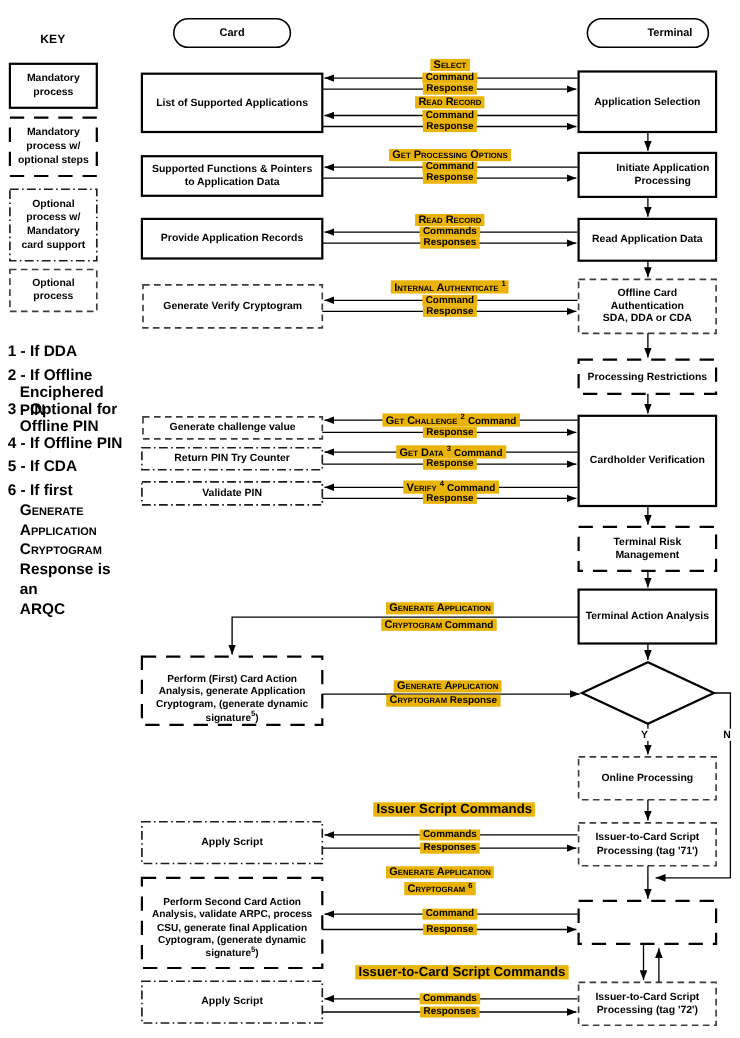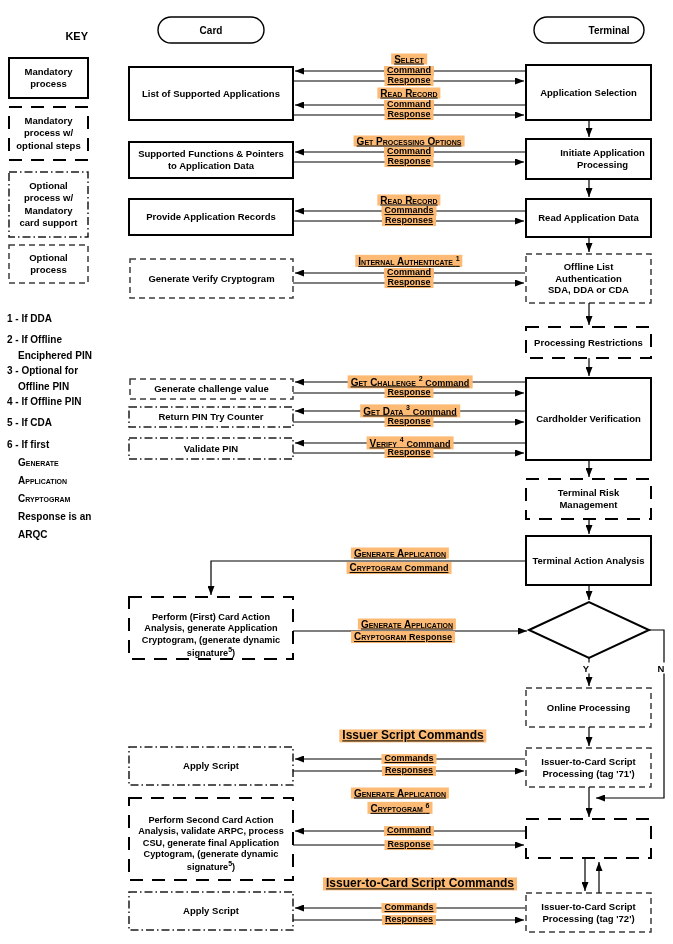--- a/index.html
+++ b/index.html
@@ -5,30 +5,30 @@
   html,body{margin:0;padding:0;background:#fff;}
   #canvas{position:relative;width:673px;height:944px;background:#fff;
           font-family:"Liberation Sans",sans-serif;color:#000;overflow:hidden;}
   svg{position:absolute;left:0;top:0;}
   .box-label{position:absolute;display:flex;align-items:center;justify-content:center;
              text-align:center;font-size:9.5px;font-weight:600;line-height:1.22;
              white-space:pre-line;padding:1px 2px;box-sizing:border-box;}
   .box-label.small{font-size:9.2px;}
   .hdr{position:absolute;display:flex;align-items:center;justify-content:center;
        font-size:10px;font-weight:600;}
-  .line-label{position:absolute;transform:translate(-50%,-50%);background:#fdba74;
-              padding:0 3px;font-size:9px;font-weight:600;white-space:nowrap;line-height:1.1;text-decoration:underline;}
+  .line-label{position:absolute;transform:translate(-50%,-50%);background:#eab308;
+              padding:0 3px;font-size:9px;font-weight:600;white-space:nowrap;line-height:1.1;}
   .msg-title{font-size:10px;}
   .big-label{font-size:12px;font-weight:600;}
   .sc{font-variant:small-caps;}
   sup{font-size:7px;font-weight:600;}
-  .key-title{position:absolute;font-size:11px;font-weight:700;text-align:right;}
+  .key-title{position:absolute;font-size:11px;font-weight:700;text-align:center;}
   .legend-label{position:absolute;display:flex;align-items:center;justify-content:center;
                 text-align:center;font-size:9.5px;font-weight:600;line-height:1.3;white-space:pre-line;}
-  .note{position:absolute;left:7px;width:112px;font-size:10px;font-weight:600;line-height:16px;}
+  .note{position:absolute;left:7px;width:112px;font-size:14px;font-weight:600;line-height:16px;}
   .note .cont{padding-left:11px;}
   .yn{position:absolute;transform:translate(-50%,-50%);background:#fff;padding:0 2px;
       font-size:9.5px;font-weight:700;}
 </style>
 </head>
 <body>
 
 <div id="canvas">
 
 <svg width="673" height="944" viewBox="0 0 673 944">
@@ -181,21 +181,21 @@
 <div class="box-label" style="left:129px;top:747px;width:164px;height:38px;">Apply Script</div>
 <div class="box-label small" style="left:129px;top:798px;width:164px;height:82px;display:block;padding-top:6px;">
   <span>Perform Second Card Action Analysis, validate ARPC, process CSU, generate final Application Cyptogram, (generate dynamic signature</span><sup>5</sup><span>)</span>
 </div>
 <div class="box-label" style="left:129px;top:892px;width:164px;height:38px;">Apply Script</div>
 
 <div class="box-label" style="left:526px;top:65px;width:125px;height:55px;">Application Selection</div>
 <div class="box-label" style="left:526px;top:139px;width:125px;height:40px;padding-left:30px;">Initiate Application
 Processing</div>
 <div class="box-label" style="left:526px;top:199px;width:125px;height:38px;">Read Application Data</div>
-<div class="box-label" style="left:526px;top:254px;width:125px;height:49px;">Offline List
+<div class="box-label" style="left:526px;top:254px;width:125px;height:49px;">Offline Card
 Authentication
 SDA, DDA or CDA</div>
 <div class="box-label" style="left:526px;top:327px;width:125px;height:31px;">Processing Restrictions</div>
 <div class="box-label" style="left:526px;top:378px;width:125px;height:82px;">Cardholder Verification</div>
 <div class="box-label" style="left:526px;top:479px;width:125px;height:40px;">Terminal Risk
 Management</div>
 <div class="box-label" style="left:526px;top:536px;width:125px;height:49px;">Terminal Action Analysis</div>
 <div class="box-label" style="left:526px;top:688px;width:125px;height:39px;">Online Processing</div>
 <div class="box-label" style="left:526px;top:748px;width:125px;height:39px;">Issuer-to-Card Script
 Processing (tag '71')</div>

